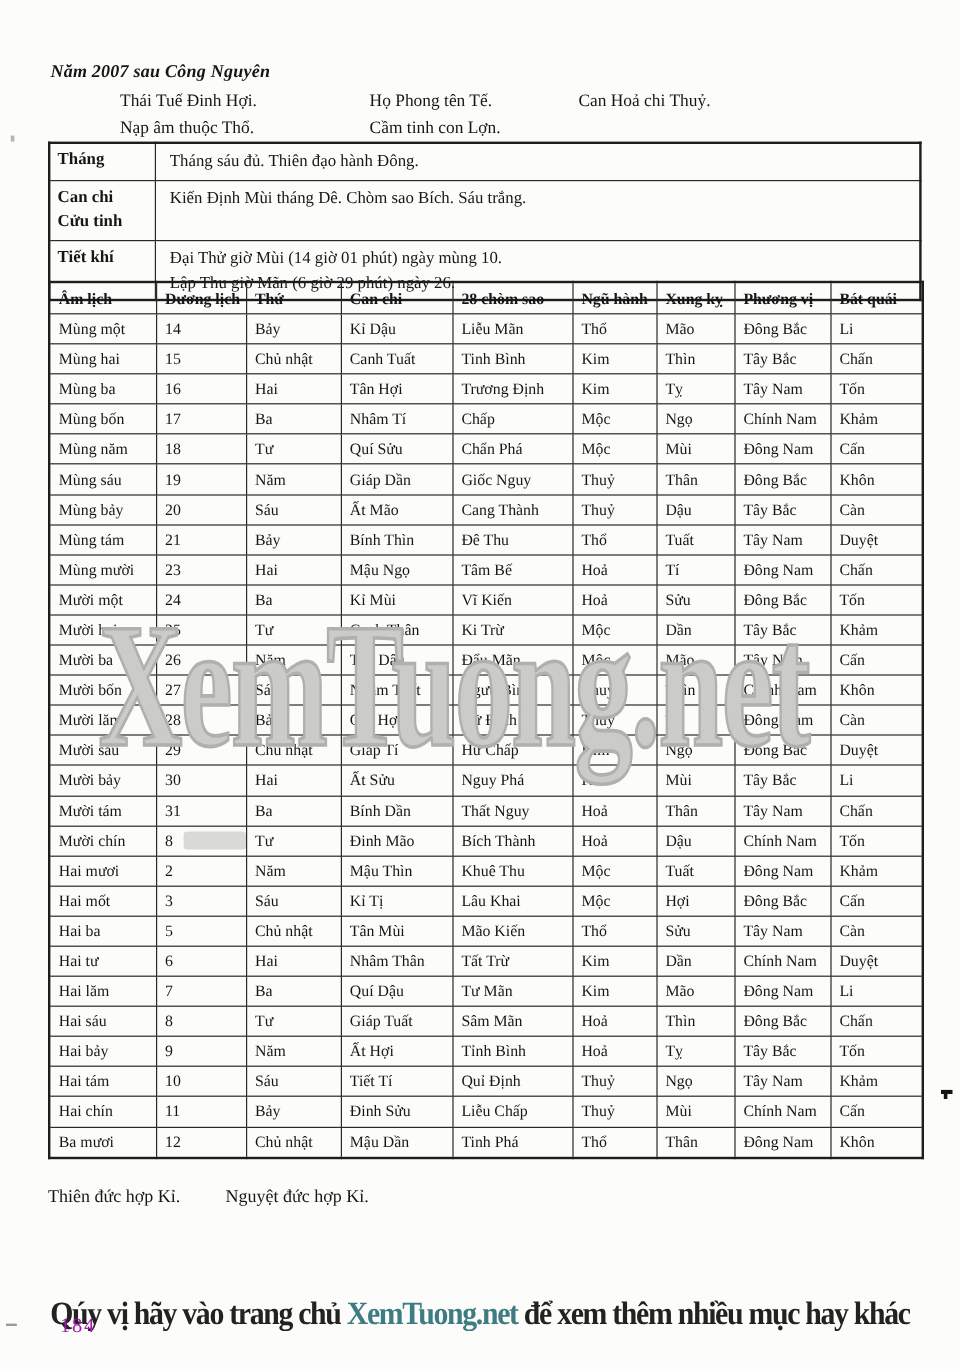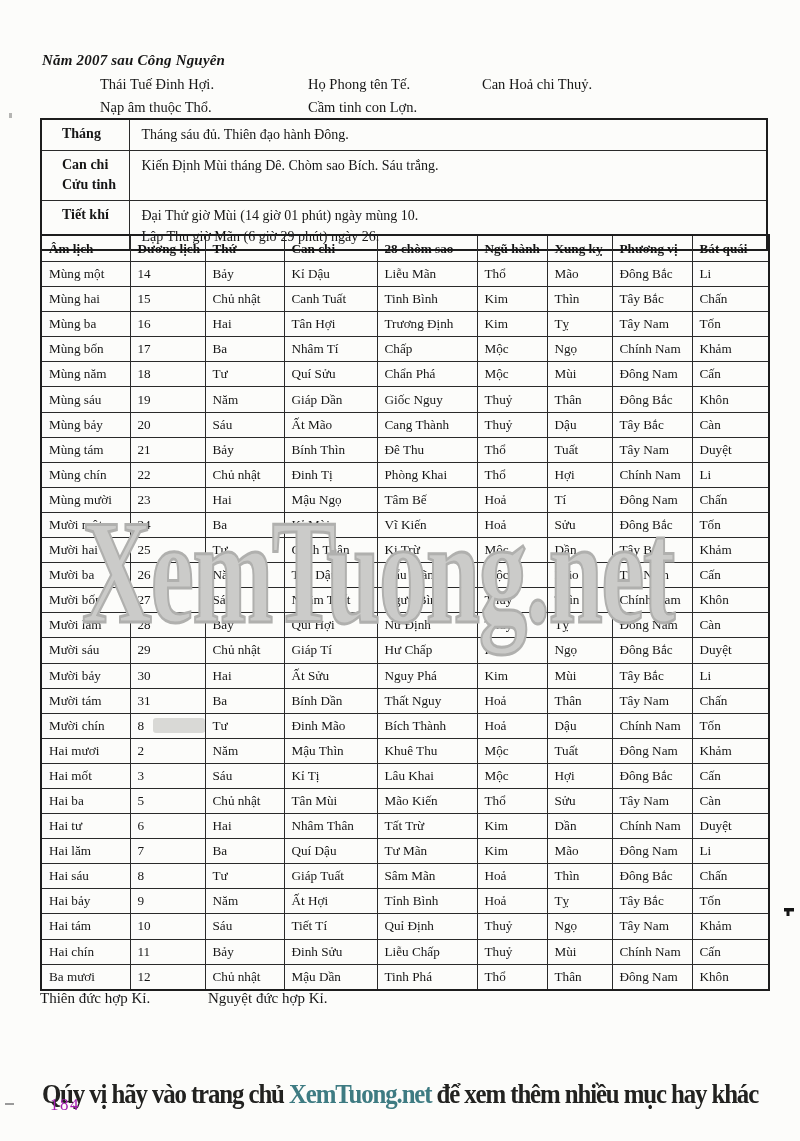--- a/index.html
+++ b/index.html
@@ -12,21 +12,21 @@
   .intro { position:absolute; font-size:14.5px; white-space:nowrap; }
   .i1a{left:100px;top:76px;} .i1b{left:308px;top:76px;} .i1c{left:482px;top:76px;}
   .i2a{left:100px;top:99px;} .i2b{left:308px;top:99px;}
 
   table { border-collapse:collapse; table-layout:fixed; }
   .info-table {
     position:absolute; left:40px; top:118px; width:728px;
     border:2.5px solid #1d1d1d;
   }
   .info-table td { border:1.8px solid #2a2a2a; vertical-align:top; }
-  .info-table td.lbl { width:88px; font-weight:bold; font-size:14px; padding:4px 2px 2px 20px; }
+  .info-table td.lbl { width:88px; font-weight:bold; font-size:14px; padding:4px 2px 2px 6px; }
   .info-table td.val { font-size:14px; padding:4px 2px 2px 12px; }
   .info-table tr.r0 td { height:24px; }
   .info-table tr.r1 td { height:43px; }
   .info-table tr.r2 td { height:42px; }
   .info-table .lbl div { line-height:20px; }
   .info-table .val div { line-height:21px; white-space:nowrap; }
 
   .cal-table {
     position:absolute; left:40px; top:234px; width:728px;
     border:2.5px solid #1d1d1d; font-size:13.2px;
@@ -48,21 +48,21 @@
     position:absolute; left:82px; top:498px; z-index:6;
     font-size:148px; font-weight:bold; line-height:1; white-space:nowrap;
     transform:scaleX(0.655); transform-origin:left top;
     color:rgba(225,225,222,0.32);
     -webkit-text-stroke:3px #b0b0ae;
     text-shadow:0 0 1px #c2c2c0;
     pointer-events:none; letter-spacing:-2px;
   }
 
   .foot-note { position:absolute; top:990px; font-size:15px; white-space:nowrap;text-align:center; }
-  .fn1{left:40px;} .fn2{left:188px;margin-left:20px;}
+  .fn1{left:40px;} .fn2{left:188px;}
 
   .promo {
     position:absolute; left:0; top:1079px; width:800px; text-align:center;
     font-size:27px; font-weight:bold; letter-spacing:-1.2px; white-space:nowrap;
     transform:scaleX(0.92); transform-origin:center top; color:#222220;
   }
   .promo .brand { }
   .page-number { position:absolute; left:50px; top:1095px; font-size:17px; letter-spacing:1.5px; color:#a21caf; }
 
   .edge-mark { position:absolute; left:784px; top:908px; width:10px; height:8px; background:#141414;
@@ -226,31 +226,20 @@
           <td>21</td>
           <td>Bảy</td>
           <td>Bính Thìn</td>
           <td>Đê Thu</td>
           <td>Thổ</td>
           <td>Tuất</td>
           <td>Tây Nam</td>
           <td>Duyệt</td>
         </tr>
         <tr>
-          <td>Mùng chín</td>
-          <td>22</td>
-          <td>Chủ nhật</td>
-          <td>Đinh Tị</td>
-          <td>Phòng Khai</td>
-          <td>Thổ</td>
-          <td>Hợi</td>
-          <td>Chính Nam</td>
-          <td>Li</td>
-        </tr>
-        <tr>
           <td>Mùng mười</td>
           <td>23</td>
           <td>Hai</td>
           <td>Mậu Ngọ</td>
           <td>Tâm Bế</td>
           <td>Hoả</td>
           <td>Tí</td>
           <td>Đông Nam</td>
           <td>Chấn</td>
         </tr>

